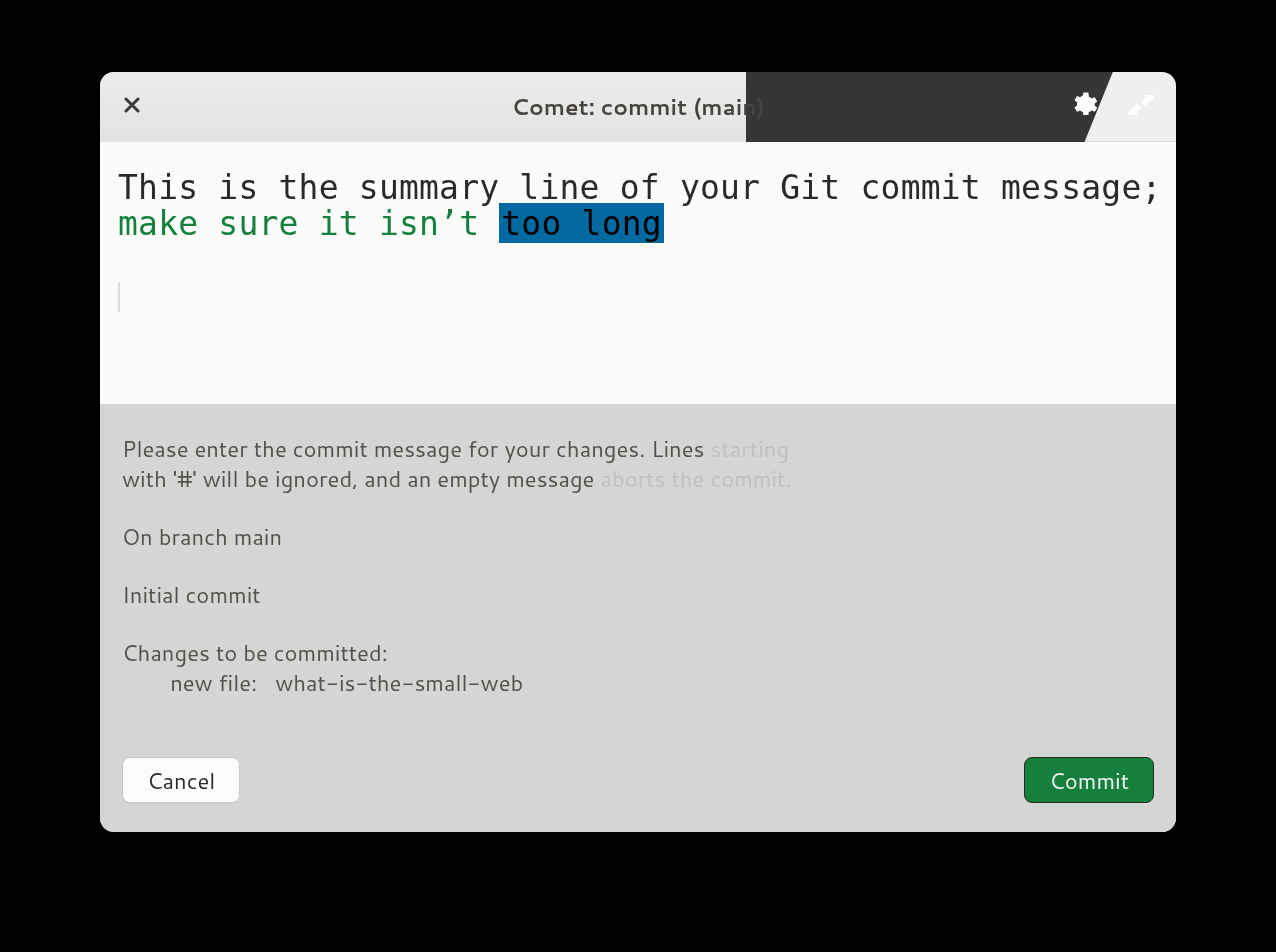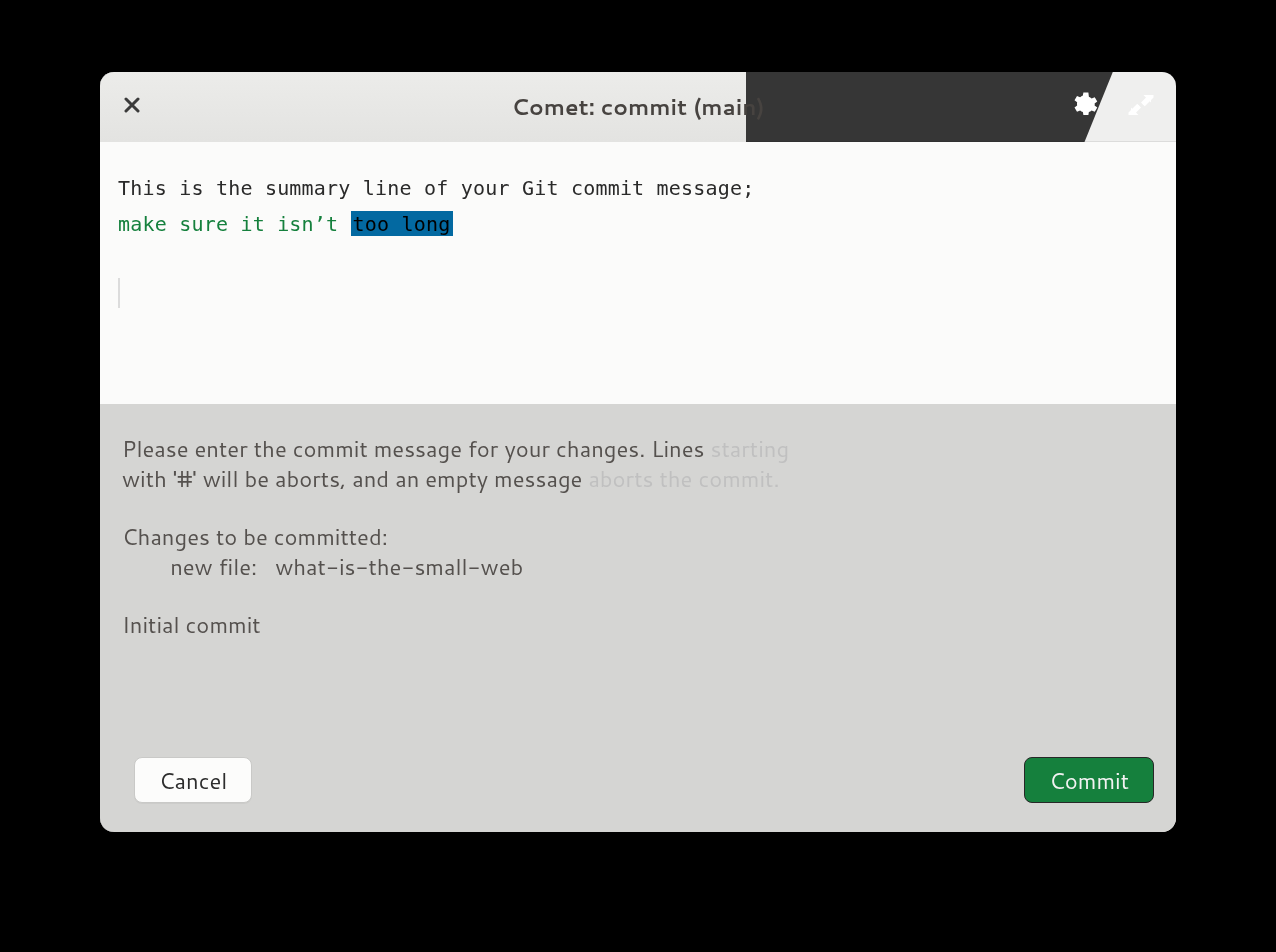--- a/index.html
+++ b/index.html
@@ -83,21 +83,21 @@
     z-index: 4;
   }
   .editor-light-bg {
     position:absolute; left:0; top:0; bottom:0; right:0;
     background: #fbfbfa;
   }
   .editor {
     position: relative;
     padding: 28px 34px 0 18px;
     font-family: "DejaVu Sans Mono","Menlo","Consolas",monospace;
-    font-size: 20px;
+    font-size: 33px;
     line-height: 36px;
     letter-spacing: 0.2px;
     z-index: 6;
   }
   .editor .line { white-space: nowrap; }
   .editor .light-part { color:#15803d; }
   .editor .mix { color:#2a2a2a; }
   .hl {
     background: #0369a1;
     padding: 1px 2px 0 2px;
@@ -131,21 +131,21 @@
   .hint-text .dim-dark { color:#c0c0c0; }
   .hint-text p { margin: 0 0 28px 0; white-space:pre; }
   
   .footer {
     position:absolute;
     left:0; right:0; bottom:0;
     height:80px;
     display:flex;
     align-items:center;
     justify-content:space-between;
-    padding: 0 22px 24px 34px;
+    padding: 0 22px 24px 22px;
     z-index:6;
   }
   .btn {
     height: 46px;
     padding: 0 24px;
     border-radius: 8px;
     font-size: 22px;
     font-weight: 400;
     display:flex; align-items:center; justify-content:center;
     cursor:pointer;
@@ -212,24 +212,25 @@
         <div class="line">
           <span class="cursor"></span>
         </div>
       </div>
     </div>
 
     <div class="hint-panel">
       <div class="hint-light-bg"></div>
       <div class="hint-text">
         <p><span>Please enter the commit message for your changes. Lines </span><span class="dim-dark">starting</span>
-<span>with '#' will be aborts, and an empty message </span><span class="dim-dark">aborts the commit.</span></p>
+<span>with '#' will be ignored, and an empty message </span><span class="dim-dark">aborts the commit.</span></p>
+        <p>On branch main</p>
+        <p>Initial commit</p>
         <p><span>Changes to be committed:</span>
 <span>        new file:   what-is-the-small-web</span></p>
-        <p>Initial commit</p>
       </div>
 
       <div class="footer">
         <div class="btn btn-cancel">
           <span>Cancel</span>
         </div>
         <div class="btn btn-commit">
           <span>Commit</span>
         </div>
       </div>

